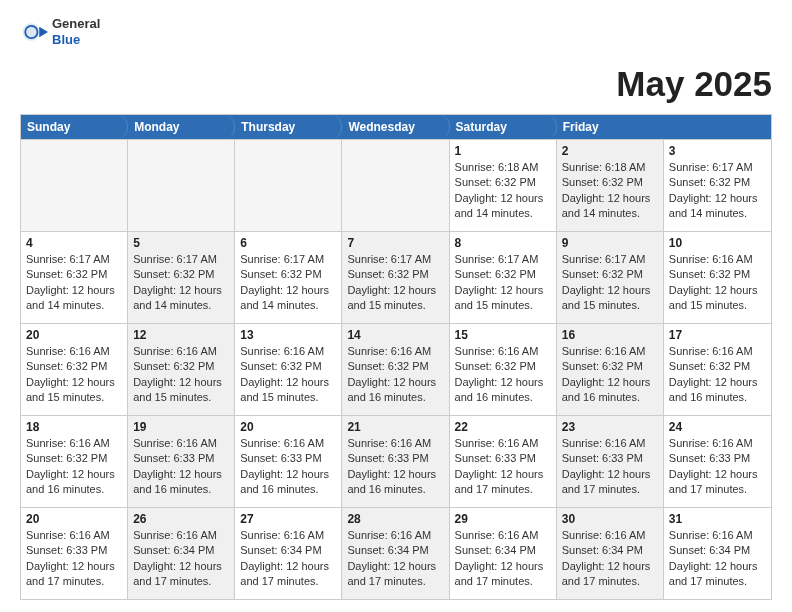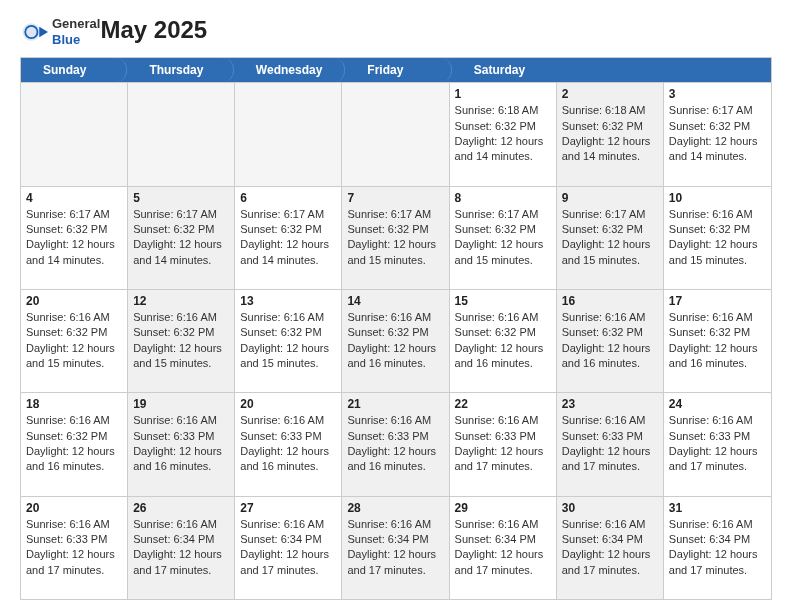--- a/index.html
+++ b/index.html
@@ -12,20 +12,21 @@
     }
     .page {
       width: 792px;
       height: 612px;
       padding: 16px 20px 12px 20px;
       display: flex;
       flex-direction: column;
     }
     .header {
       display: flex;
+      justify-content: space-between;
       align-items: flex-start;
       margin-bottom: 10px;
     }
     .logo {
       display: flex;
       align-items: center;
       gap: 4px;
     }
     .logo-text {
       display: flex;
@@ -37,44 +38,45 @@
     .logo-general { color: #333; }
     .logo-blue { color: #1a5fb4; }
     .logo-icon {
       width: 28px;
       height: 28px;
     }
     .title-block {
       text-align: right;
     }
     .main-title {
-      font-size: 24px;
+      font-size: 35px;
       font-weight: bold;
       color: #222;
+      margin-top: 48px;
     }
     .subtitle {
       font-size: 14px;
       color: #444;
     }
     .calendar {
       flex: 1;
       display: flex;
       flex-direction: column;
       border: 1px solid #ccc;
     }
     .cal-header-row {
       display: grid;
       grid-template-columns: repeat(7, 1fr);
       background: #2e6db4;
     }
     .cal-header-cell {
       color: #fff;
       font-size: 12px;
       font-weight: bold;
-      padding: 5px 22px;
+      padding: 5px 6px;
       text-align: left;
       border-right: 1px solid #4a84c4;
       border-radius: 11px;
     }
     .cal-header-cell:last-child { border-right: none; }
     .cal-body {
       flex: 1;
       display: flex;
       flex-direction: column;
     }
@@ -139,24 +141,25 @@
       </div>
     </div>
     <div class="title-block">
       <div class="main-title">May 2025</div>
     </div>
   </div>
 
   <div class="calendar">
     <div class="cal-header-row">
     <div class="cal-header-cell">Sunday</div>
+        <div class="cal-header-cell">Monday</div>
         <div class="cal-header-cell">Thursday</div>
         <div class="cal-header-cell">Wednesday</div>
+        <div class="cal-header-cell">Saturday</div>
         <div class="cal-header-cell">Friday</div>
-        <div class="cal-header-cell">Saturday</div>
       </div>
     <div class="cal-body">
     <div class="cal-week">
           <div class="cal-cell empty"></div>
           <div class="cal-cell empty"></div>
           <div class="cal-cell empty"></div>
           <div class="cal-cell empty"></div>
           <div class="cal-cell">
             <div class="day-num">1</div>
             <div class="day-detail" style="white-space: pre-line;">Sunrise: 6:18 AM

